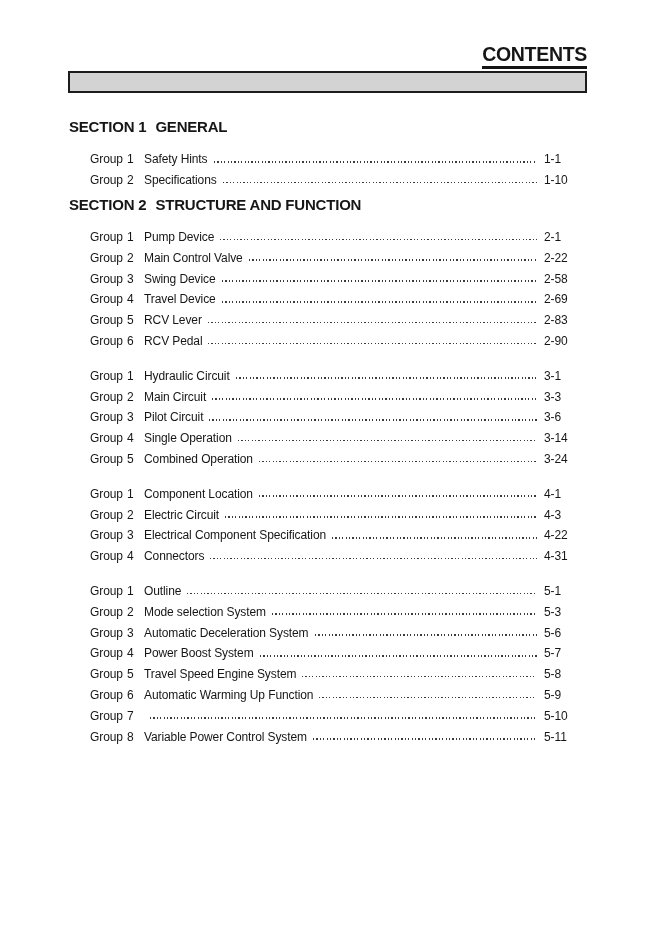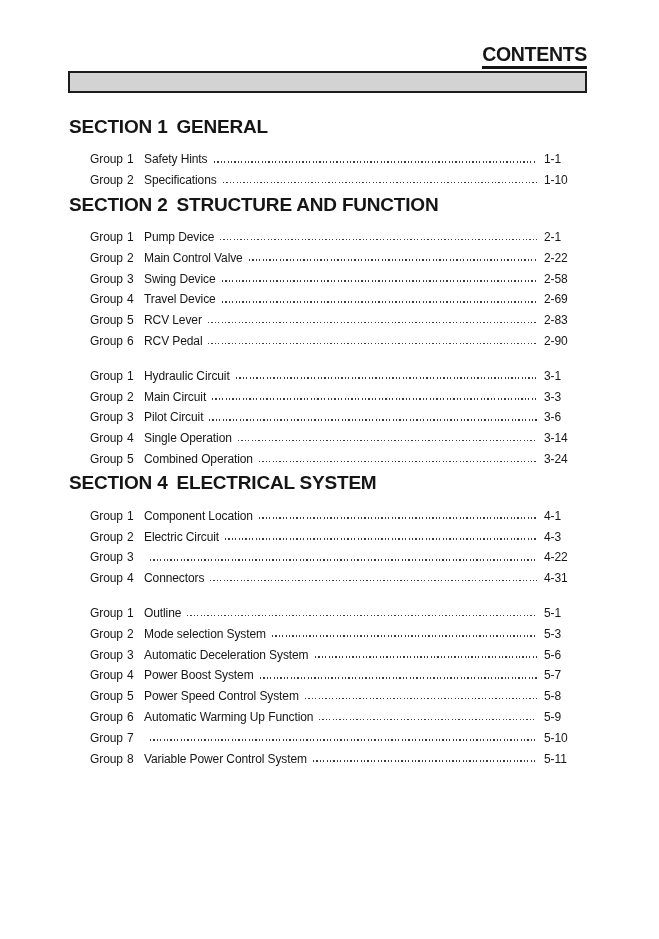--- a/index.html
+++ b/index.html
@@ -31,21 +31,21 @@
   .top-bar {
     margin-top: 2px;
     height: 18px;
     background: #d3d3d3;
     border: 2px solid #1c1c1c;
   }
   .toc-section { margin-top: 5px; }
   .toc-section:first-of-type { margin-top: 25px; }
   .sec-heading {
     margin: 0 0 0 1px;
-    font-size: 19px;
+    font-size: 15px;
     font-weight: 700;
     letter-spacing: -0.2px;
     line-height: 17px;
   }
   .sec-name { margin-left: 9px; }
   .groups { margin-top: 14px; }
   .group-row {
     display: flex;
     align-items: center;
     height: 20.8px;
@@ -186,41 +186,39 @@
             <div class="group-row">
     <span class="g-word">Group</span>
     <span class="g-num">5</span>
     <span class="g-title">Combined Operation</span>
     <span class="dots"></span>
     <span class="g-page">3-24</span>
   </div>
           </div>
   </section>
         <section class="toc-section">
-    <h2 class="sec-heading">
-      <span class="sec-label">SECTION 4</span><span class="sec-name">ELECTRICAL SYSTEM</span>
-    </h2>
     <div class="groups">
             <div class="group-row">
     <span class="g-word">Group</span>
     <span class="g-num">1</span>
     <span class="g-title">Component Location</span>
     <span class="dots"></span>
     <span class="g-page">4-1</span>
   </div>
             <div class="group-row">
     <span class="g-word">Group</span>
     <span class="g-num">2</span>
     <span class="g-title">Electric Circuit</span>
     <span class="dots"></span>
     <span class="g-page">4-3</span>
   </div>
             <div class="group-row">
     <span class="g-word">Group</span>
     <span class="g-num">3</span>
+    <span class="g-title">Electrical Component Specification</span>
     <span class="dots"></span>
     <span class="g-page">4-22</span>
   </div>
             <div class="group-row">
     <span class="g-word">Group</span>
     <span class="g-num">4</span>
     <span class="g-title">Connectors</span>
     <span class="dots"></span>
     <span class="g-page">4-31</span>
   </div>
@@ -252,21 +250,21 @@
             <div class="group-row">
     <span class="g-word">Group</span>
     <span class="g-num">4</span>
     <span class="g-title">Power Boost System</span>
     <span class="dots"></span>
     <span class="g-page">5-7</span>
   </div>
             <div class="group-row">
     <span class="g-word">Group</span>
     <span class="g-num">5</span>
-    <span class="g-title">Power Speed Control System</span>
+    <span class="g-title">Travel Speed Engine System</span>
     <span class="dots"></span>
     <span class="g-page">5-8</span>
   </div>
             <div class="group-row">
     <span class="g-word">Group</span>
     <span class="g-num">6</span>
     <span class="g-title">Automatic Warming Up Function</span>
     <span class="dots"></span>
     <span class="g-page">5-9</span>
   </div>

